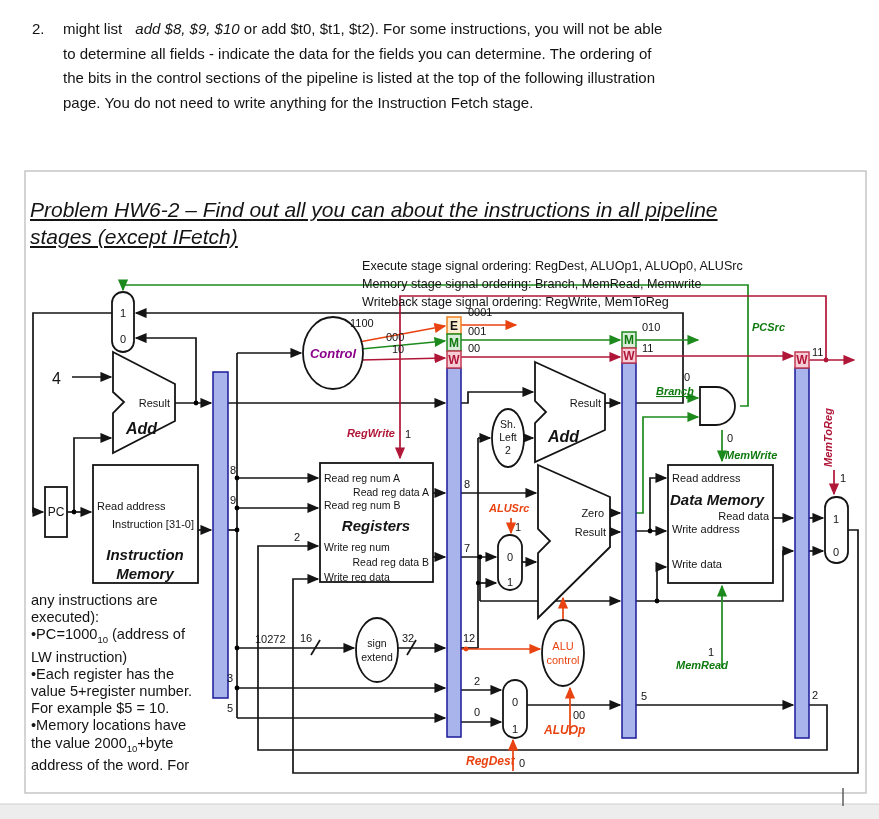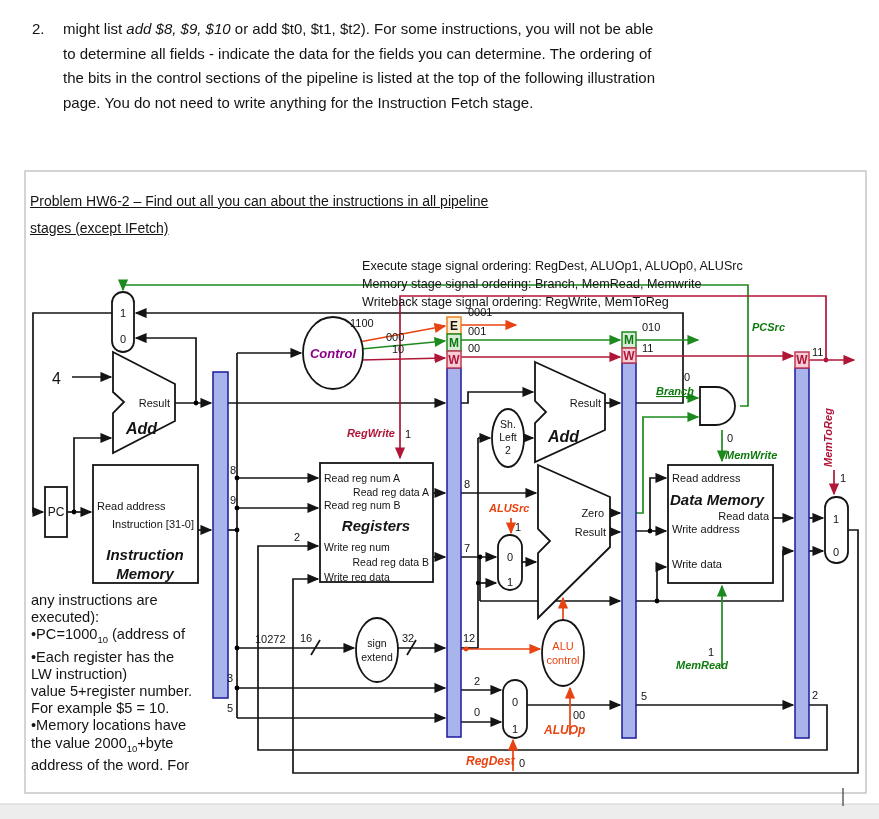--- a/index.html
+++ b/index.html
@@ -4,21 +4,21 @@
 <style>
   html,body{margin:0;padding:0;background:#fff;}
   body{width:879px;height:819px;position:relative;font-family:"Liberation Sans",sans-serif;color:#141414;overflow:hidden;}
   #fig-svg{position:absolute;left:0;top:0;width:879px;height:819px;}
   .abs{position:absolute;}
   
   #intro{left:32px;top:17px;width:822px;font-size:15px;line-height:24.6px;}
   #intro .num{position:absolute;left:0;top:0;}
   #intro .body{margin-left:31px;}
   
-  #title{left:30px;top:188px;font-size:14px;line-height:27px;}
+  #title{left:30px;top:196px;font-size:21px;font-style:italic;line-height:27px;}
   #title div{text-decoration:underline;width:fit-content;}
   
   #orderings{left:362px;top:212px;font-size:12.6px;line-height:18px;margin-top:45px;}
   
   #initcond{left:31px;top:592px;width:190px;font-size:14.6px;line-height:17.2px;}
   #initcond sub{font-size:9.5px;}
   
   svg text{font-family:"Liberation Sans",sans-serif;font-size:11px;fill:#141414;}
   svg text.mid{text-anchor:middle;} svg text.end{text-anchor:end;}
   svg text.bi{font-weight:bold;font-style:italic;}
@@ -268,21 +268,21 @@
   <text x="672" y="568">Write data</text>
   <text x="832" y="467" class="bi cr" transform="rotate(-90 832 467)">MemToReg</text>
   <text x="840" y="482">1</text>
   <text x="836" y="523" class="mid">1</text>
   <text x="836" y="556" class="mid">0</text>
 </svg>
 
 <div id="intro" class="abs">
   <span class="num">2.</span>
   <div class="body" id="intro-lines">
-      <div><span>might list </span><span style="font-style: italic;">add $8, $9, $10</span><span> or </span><span style="">add $t0, $t1, $t2</span><span>).  For some instructions, you will not be able</span></div>
+      <div><span>might list </span><span style="font-style: italic; margin-left: 9px;">add $8, $9, $10</span><span> or </span><span style="">add $t0, $t1, $t2</span><span>).  For some instructions, you will not be able</span></div>
       <div><span>to determine all fields - indicate the data for the fields you can determine. The ordering of</span></div>
       <div><span>the bits in the control sections of the pipeline is listed at the top of the following illustration</span></div>
       <div><span>page.  You do not need to write anything for the Instruction Fetch stage.</span></div>
     </div>
 </div>
 
 <div id="title" class="abs">
   <div>Problem HW6-2 – Find out all you can about the instructions in all pipeline</div>
   <div>stages (except IFetch)</div>
 </div>
@@ -290,20 +290,20 @@
 <div id="orderings" class="abs">
   <div>Execute stage signal ordering: RegDest, ALUOp1, ALUOp0, ALUSrc</div>
   <div>Memory stage signal ordering: Branch, MemRead, Memwrite</div>
   <div>Writeback stage signal ordering: RegWrite, MemToReg</div>
 </div>
 
 <div id="initcond" class="abs">
     <div><span>any instructions are</span></div>
     <div><span>executed):</span></div>
     <div><span>•PC=1000</span><sub>10</sub><span> (address of</span></div>
+    <div><span>LW instruction)</span></div>
     <div><span>•Each register has the</span></div>
-    <div><span>LW instruction)</span></div>
     <div><span>value 5+register number.</span></div>
     <div><span>For example $5 = 10.</span></div>
     <div><span>•Memory locations have</span></div>
     <div><span>the value 2000</span><sub>10</sub><span>+byte</span></div>
     <div><span>address of the word. For</span></div>
   </div>
 
 </body></html>

